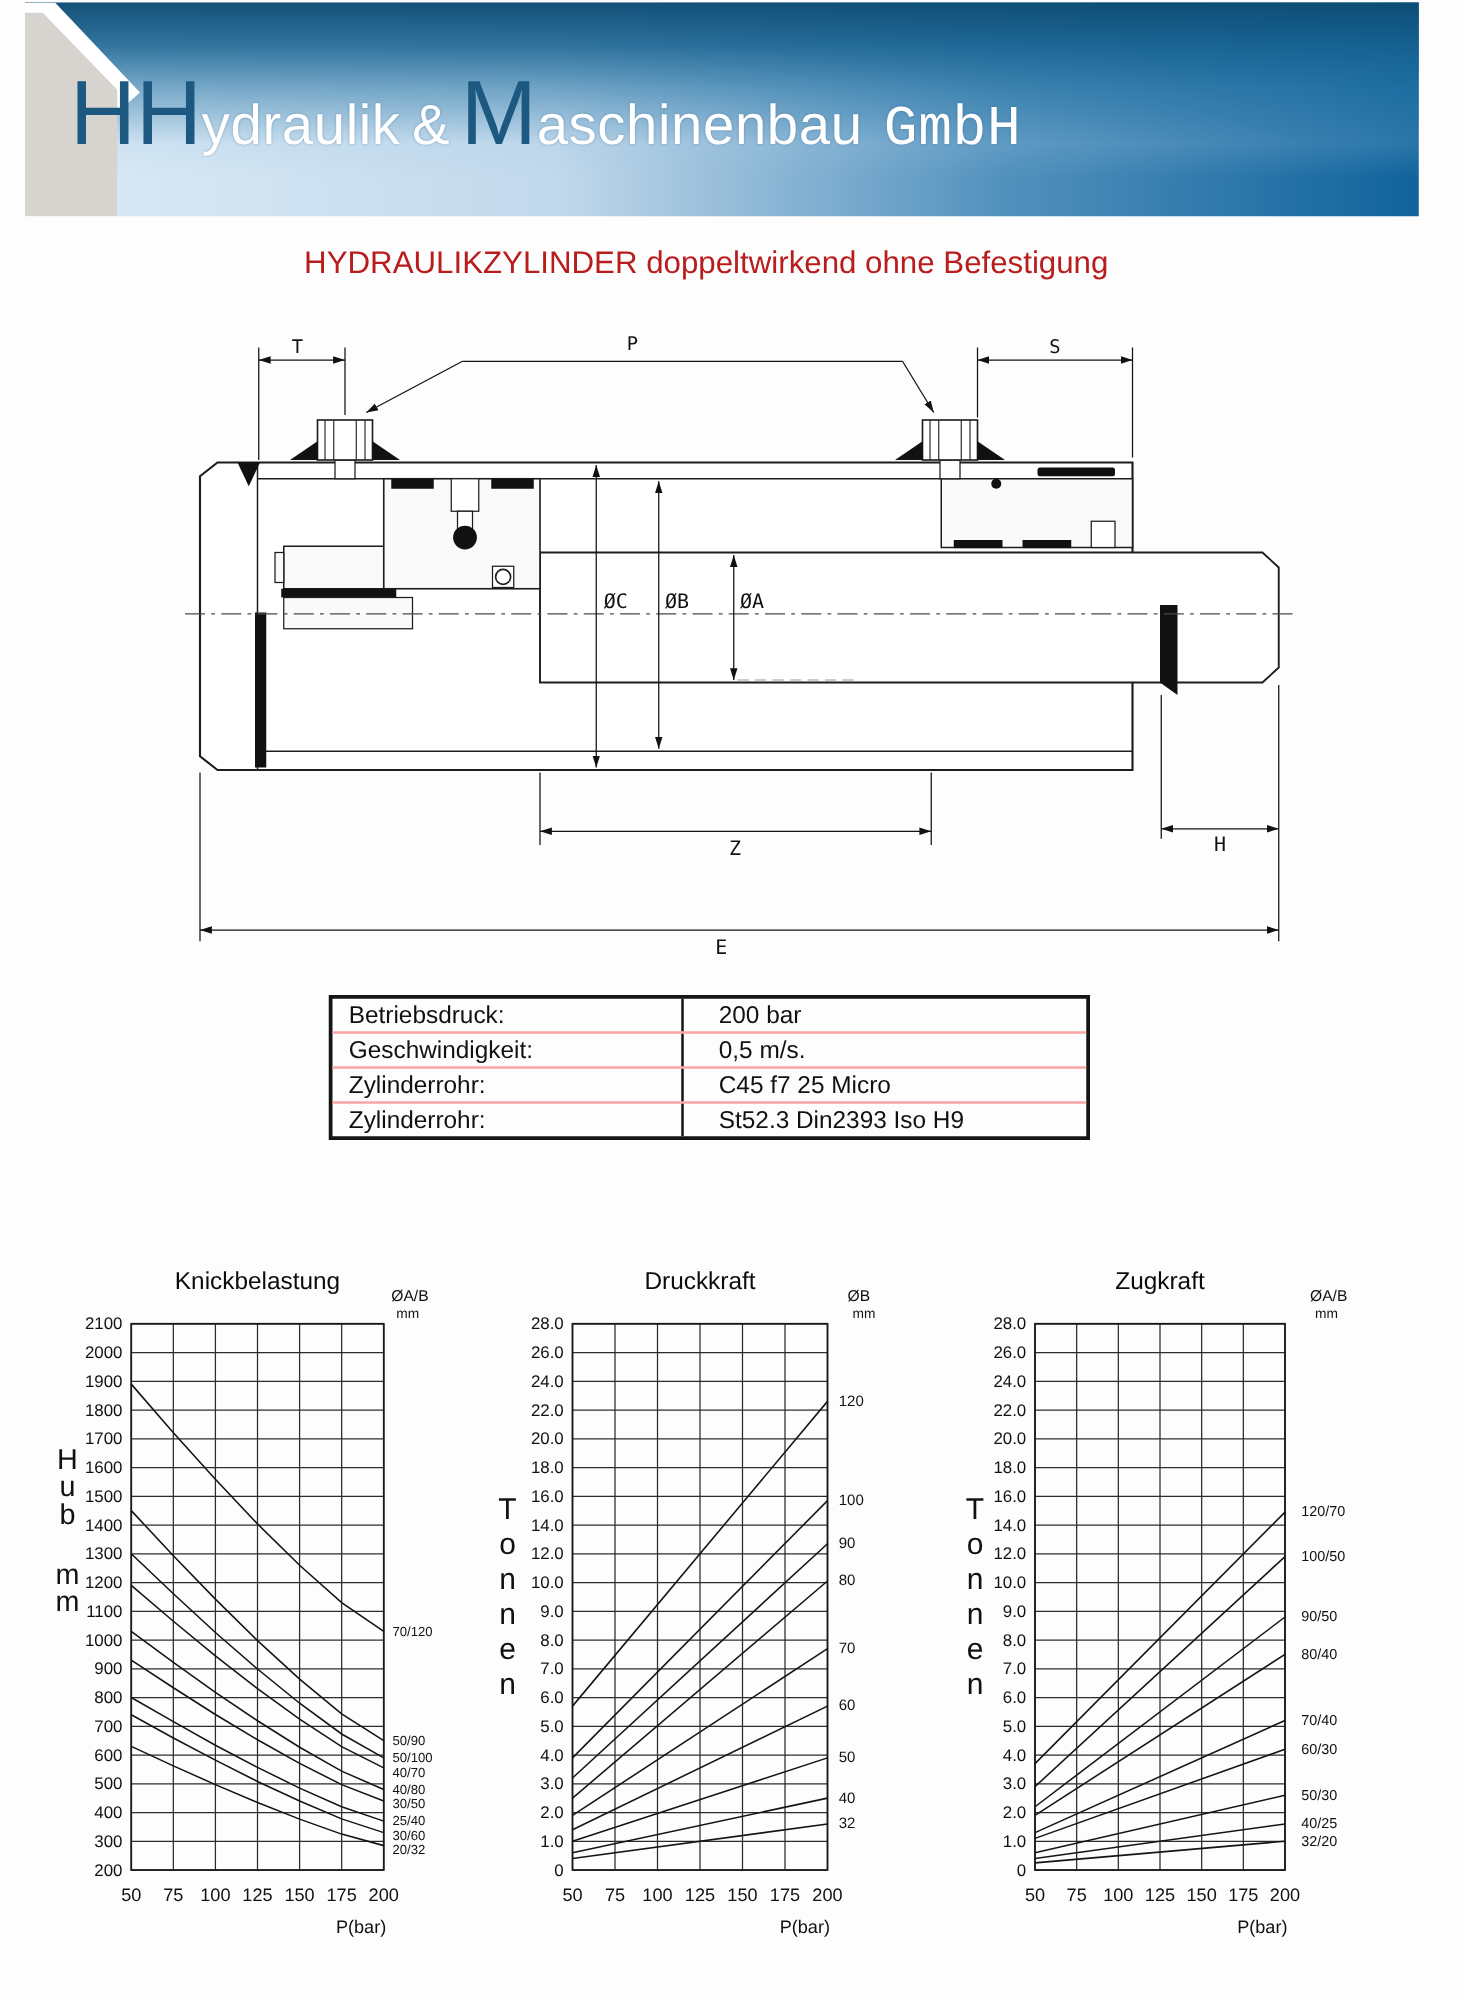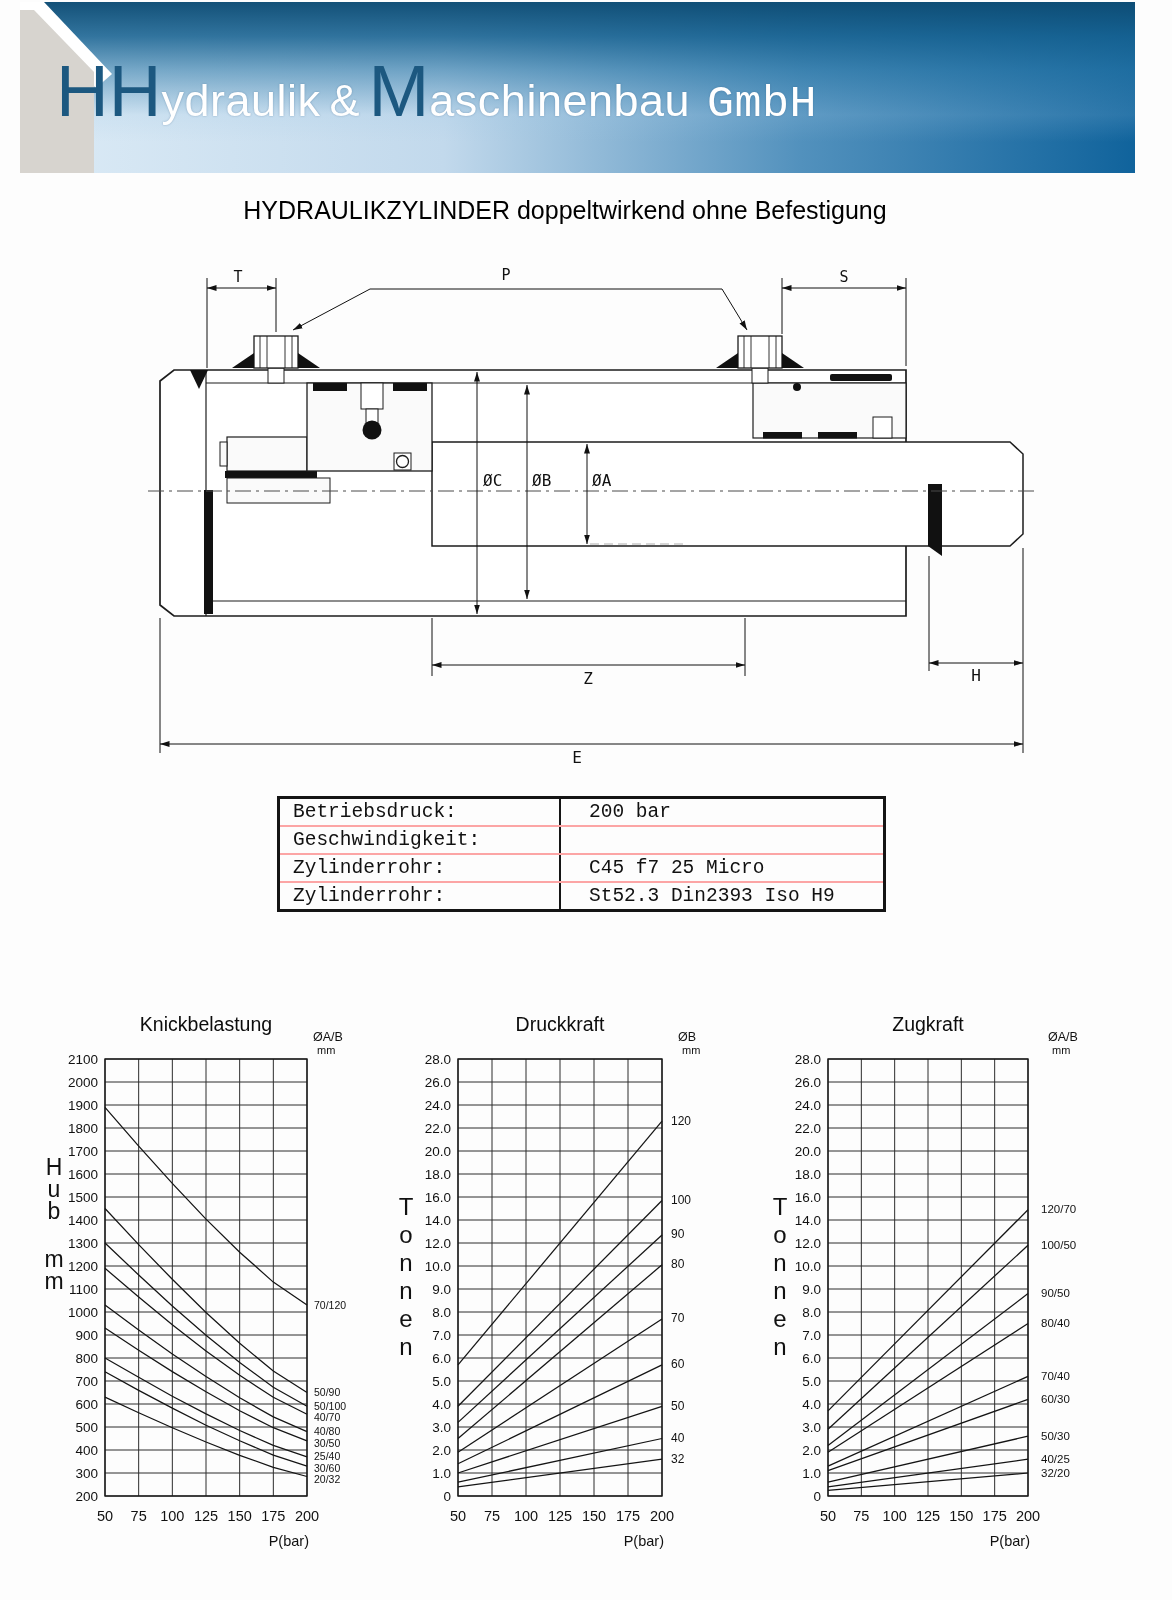--- a/index.html
+++ b/index.html
@@ -17,23 +17,23 @@
     clip-path:polygon(0px 8px,14px 8px,74px 70px,74px 171px,0px 171px);}
   .banner-text{position:absolute;left:36px;top:0;height:100%;display:flex;align-items:baseline;
     padding-top:52px;box-sizing:border-box;white-space:nowrap;}
   .ini{font-size:73px;line-height:1;color:#1c5880;letter-spacing:0;}
   .rest{font-size:45px;line-height:1;color:#ffffff;text-shadow:0 0 2px rgba(50,90,130,0.45);letter-spacing:.5px;}
   .sp-after{margin-right:16px;}
   .amp{font-size:45px;color:#ffffff;margin:0 9px;text-shadow:0 0 2px rgba(50,90,130,0.45);}
   .suffix{margin-left:17px;font-family:Liberation Mono, monospace;}
   
   .doc-title{position:absolute;left:0;top:196px;width:1130px;text-align:center;
-    font-size:25px;color:#000000;}
+    font-size:25px;color:#b91c1c;}
   
-  .specs{position:absolute;left:277px;top:796px;width:603px;border:3px solid #151515;font-family:Liberation Mono, monospace;}
+  .specs{position:absolute;left:263px;top:796px;width:603px;border:3px solid #151515;}
   .spec-row{display:grid;grid-template-columns:281px 1fr;height:26px;border-top:2px solid #fca5a5;}
   .spec-row:first-child{border-top:none;}
   .spec-label{border-right:2px solid #151515;padding-left:13px;display:flex;align-items:center;
     font-size:19.5px;}
   .spec-value{padding-left:28px;display:flex;align-items:center;font-size:19.5px;}
   svg text{font-family:"Liberation Sans", sans-serif;}
   .dimtxt{font-family:"DejaVu Sans Mono", monospace;}
 </style>
 </head>
 <body>
@@ -183,20 +183,21 @@
     </g>
   </svg>
 
   <div class="specs">
     <div class="spec-row">
       <div class="spec-label">Betriebsdruck:</div>
       <div class="spec-value">200 bar</div>
     </div>
     <div class="spec-row">
       <div class="spec-label">Geschwindigkeit:</div>
+      <div class="spec-value">0,5 m/s.</div>
     </div>
     <div class="spec-row">
       <div class="spec-label">Zylinderrohr:</div>
       <div class="spec-value">C45 f7 25 Micro</div>
     </div>
     <div class="spec-row">
       <div class="spec-label">Zylinderrohr:</div>
       <div class="spec-value">St52.3 Din2393 Iso H9</div>
     </div>
   </div>

